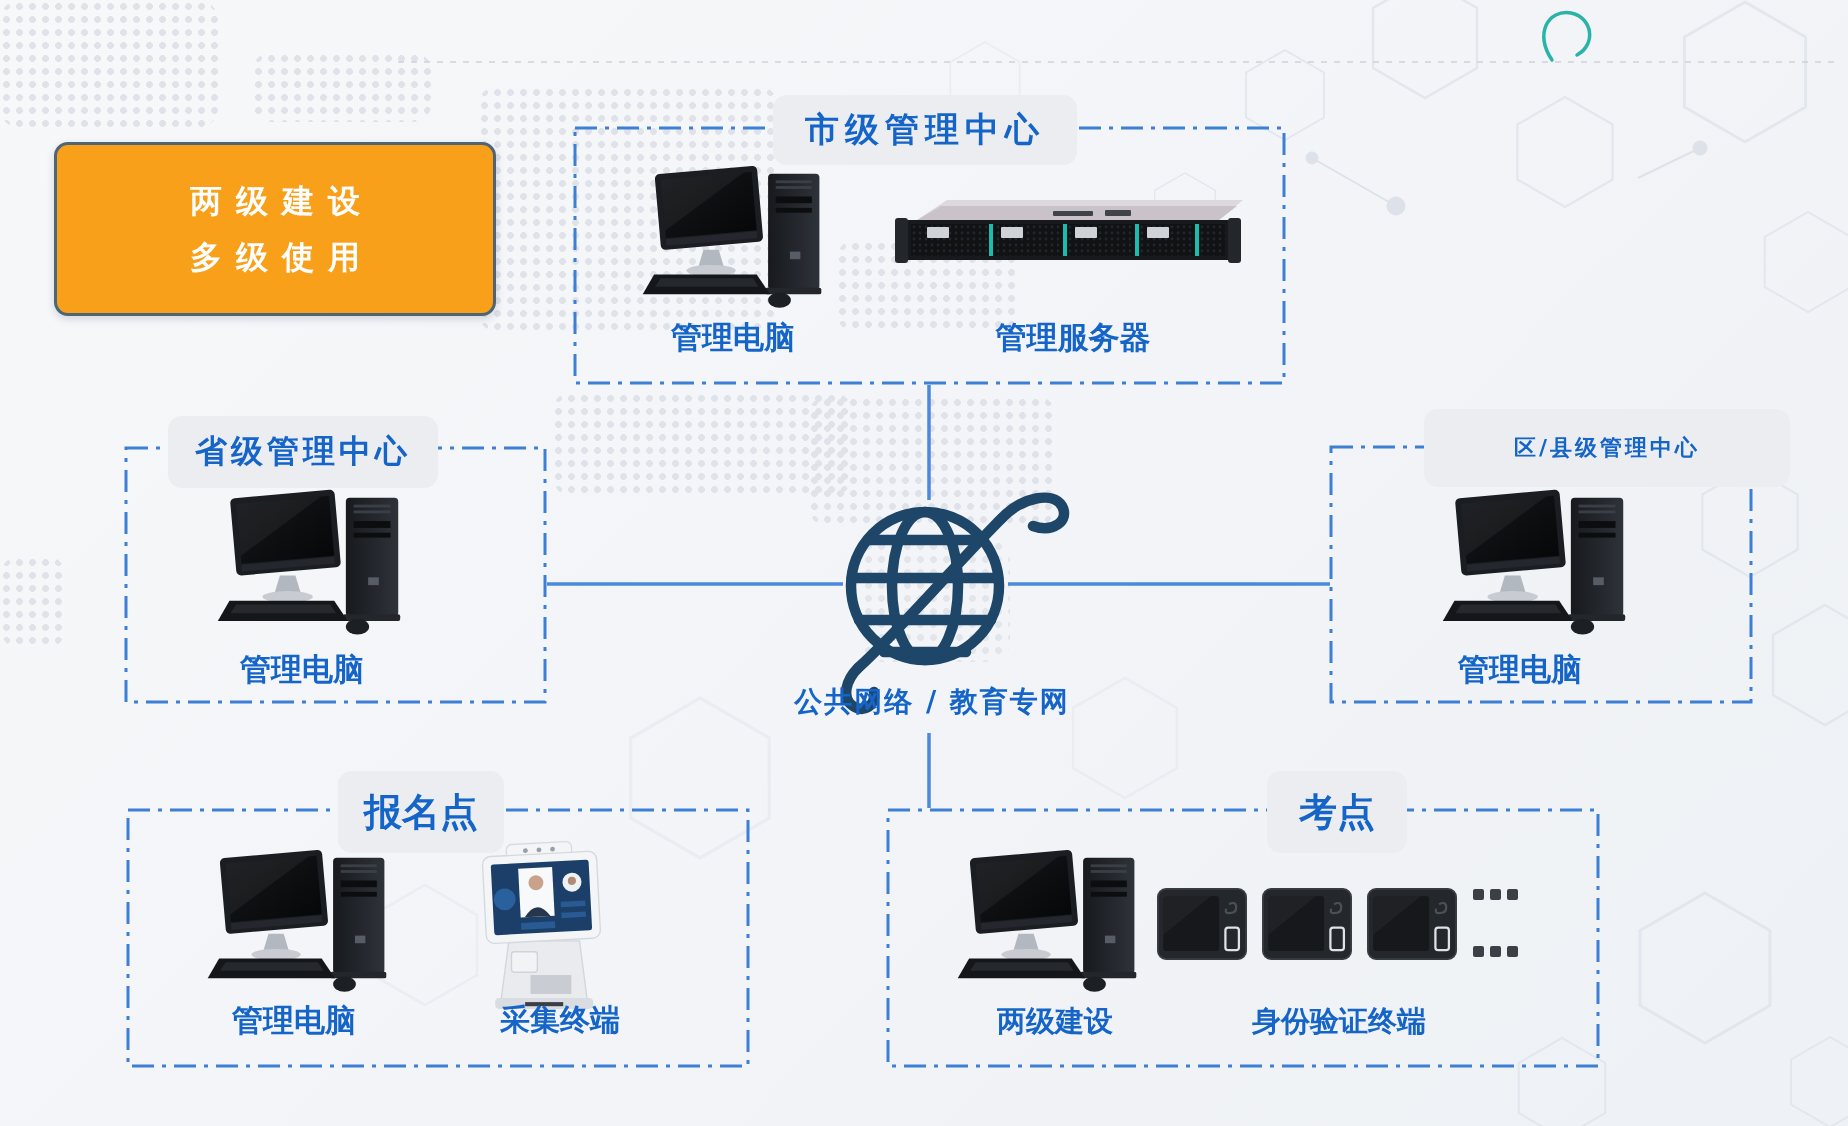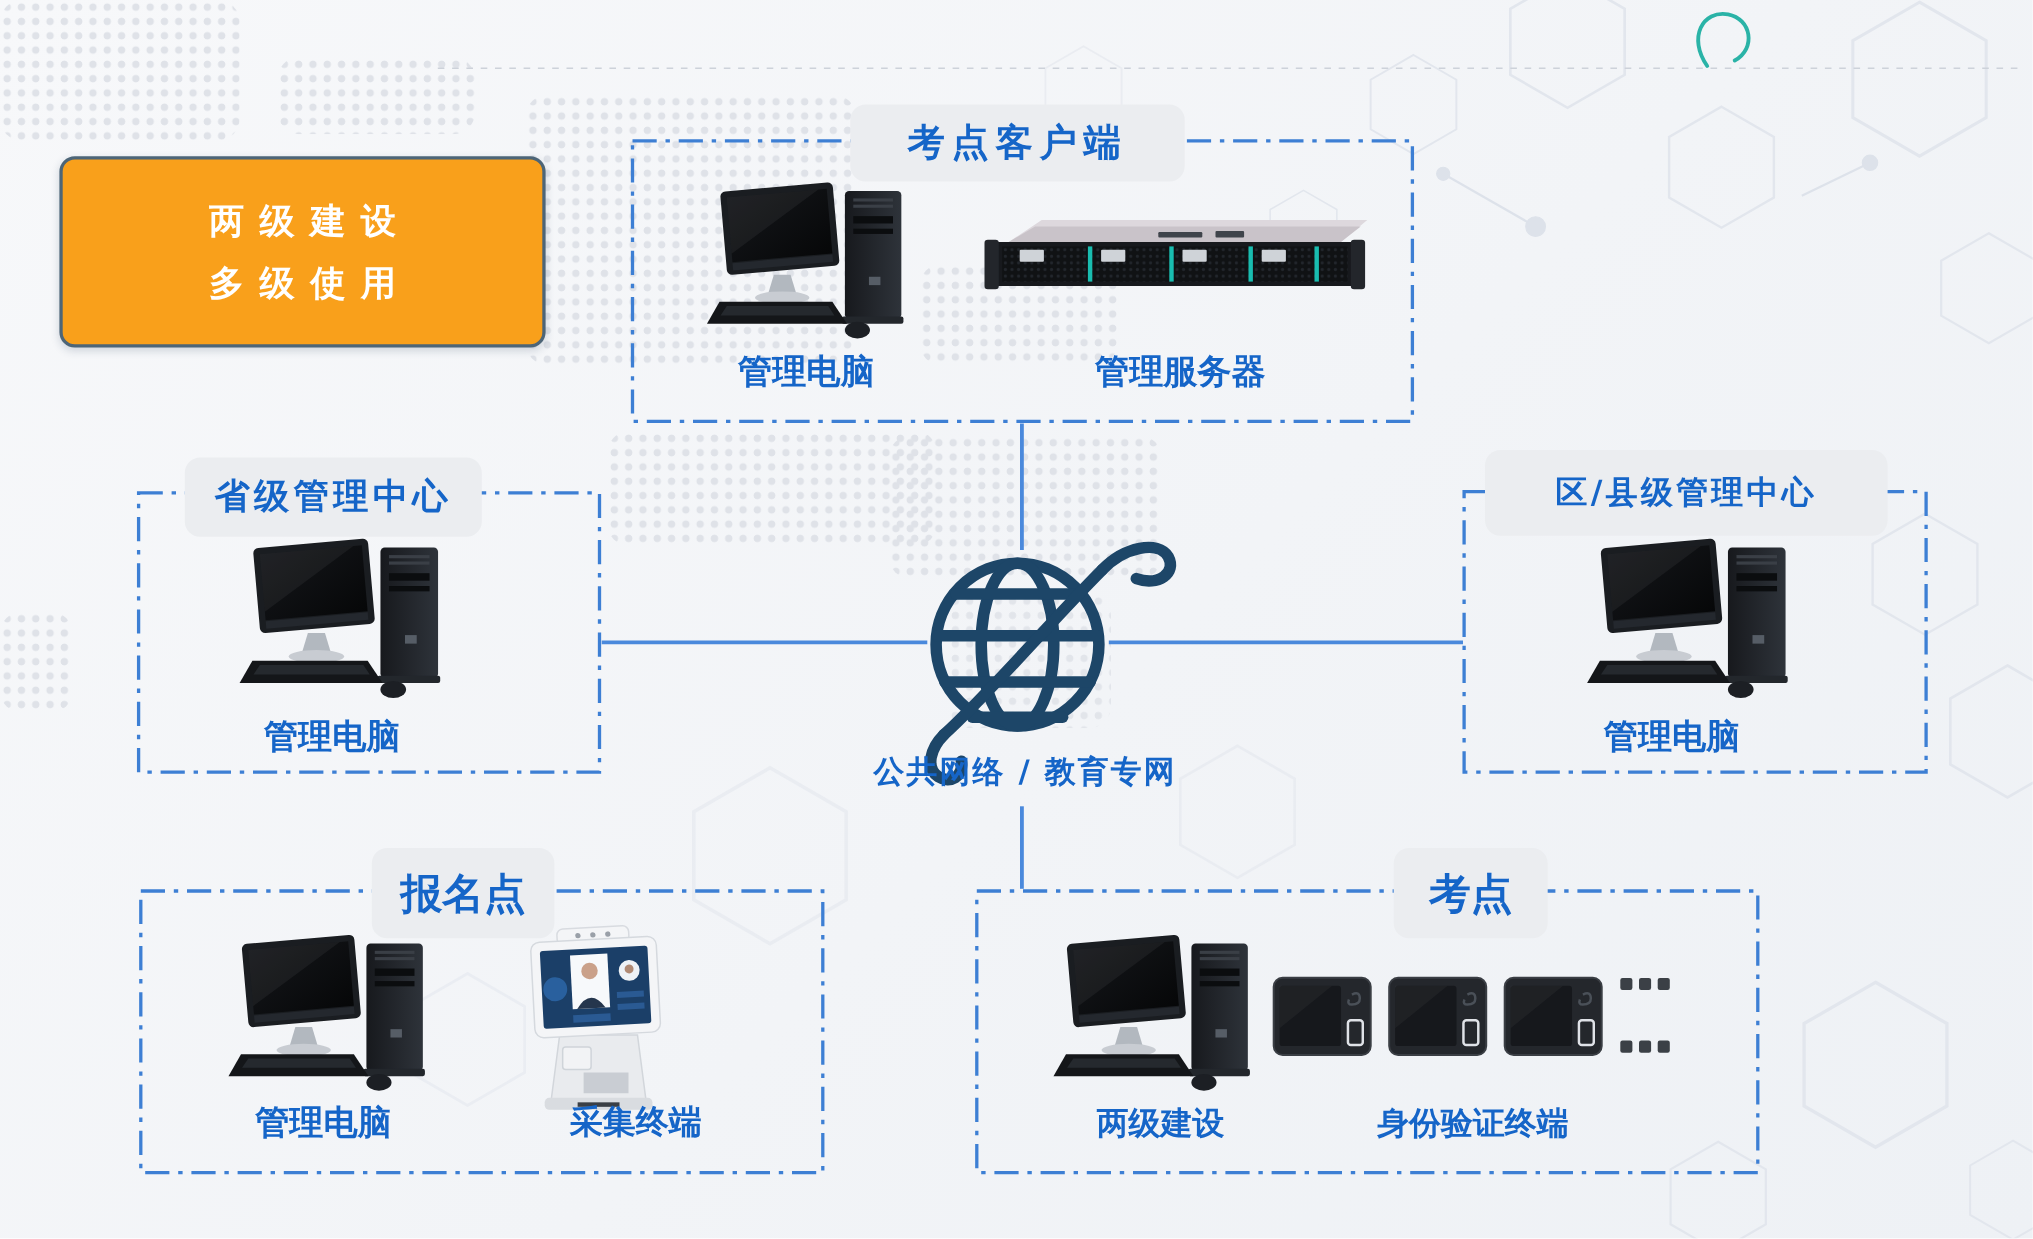--- a/index.html
+++ b/index.html
@@ -197,32 +197,32 @@
     <use href="#vterm" transform="translate(1157,888) scale(0.9)"></use>
     <use href="#vterm" transform="translate(1262,888) scale(0.9)"></use>
     <use href="#vterm" transform="translate(1367,888) scale(0.9)"></use>
   </svg>
 
   <div id="badge">
     <div>两级建设</div>
     <div>多级使用</div>
   </div>
 
-  <div class="bubble" style="left:773px;top:95px;width:304px;height:70px;font-size:34px;letter-spacing:6px;">考点客户端</div>
+  <div class="bubble" style="left:773px;top:95px;width:304px;height:70px;font-size:34px;letter-spacing:6px;">市级管理中心</div>
   <div class="bubble" style="left:168px;top:416px;width:270px;height:72px;font-size:32px;letter-spacing:4px;">省级管理中心</div>
-  <div class="bubble" style="left:1350px;top:409px;width:366px;height:78px;font-size:29px;letter-spacing:3px;">区/县级管理中心</div>
+  <div class="bubble" style="left:1424px;top:409px;width:366px;height:78px;font-size:22px;letter-spacing:3px;">区/县级管理中心</div>
   <div class="bubble" style="left:1267px;top:771px;width:140px;height:82px;font-size:38px;">考点</div>
   <div class="bubble" style="left:338px;top:771px;width:166px;height:82px;font-size:38px;">报名点</div>
 
   <div class="dlabel" style="left:733px;top:317px;font-size:31px;">管理电脑</div>
   <div class="dlabel" style="left:1073px;top:317px;font-size:31px;">管理服务器</div>
   <div class="dlabel" style="left:302px;top:649px;font-size:31px;">管理电脑</div>
   <div class="dlabel" style="left:1520px;top:649px;font-size:31px;">管理电脑</div>
   <div class="dlabel" style="left:294px;top:1000px;font-size:31px;">管理电脑</div>
-  <div class="dlabel" style="left:560px;top:1000px;font-size:30px;margin-left:18px;">采集终端</div>
+  <div class="dlabel" style="left:560px;top:1000px;font-size:30px;">采集终端</div>
   <div class="dlabel" style="left:1055px;top:1002px;font-size:29px;">两级建设</div>
   <div class="dlabel" style="left:1339px;top:1002px;font-size:29px;">身份验证终端</div>
 
   <div class="dlabel" style="left:932px;top:683px;font-size:28px;letter-spacing:2px;">公共网络 / 教育专网</div>
 
   <div class="ellipsis-row" style="left:1473px;top:889px;">
       <span></span>
       <span></span>
       <span></span>
     </div>

